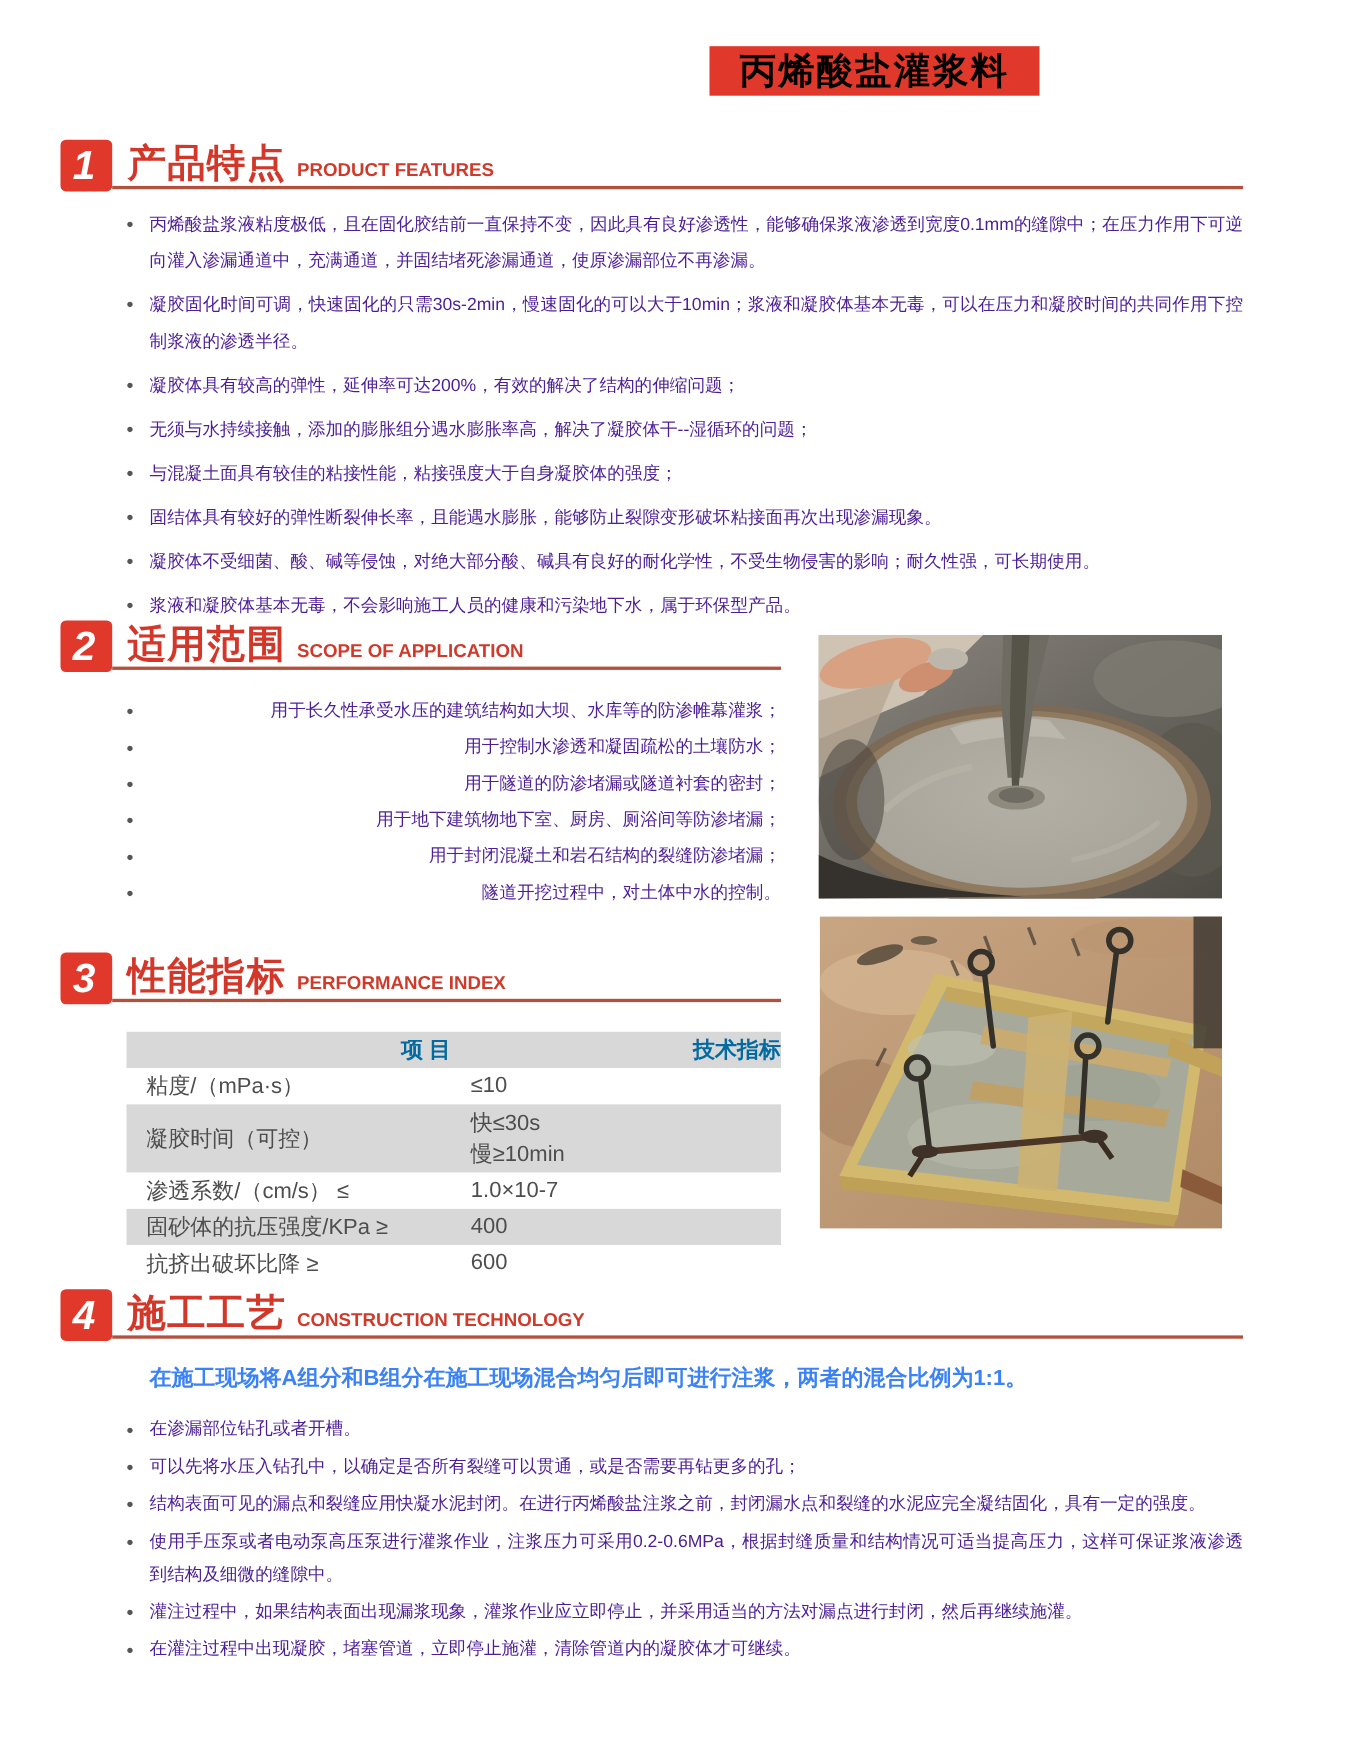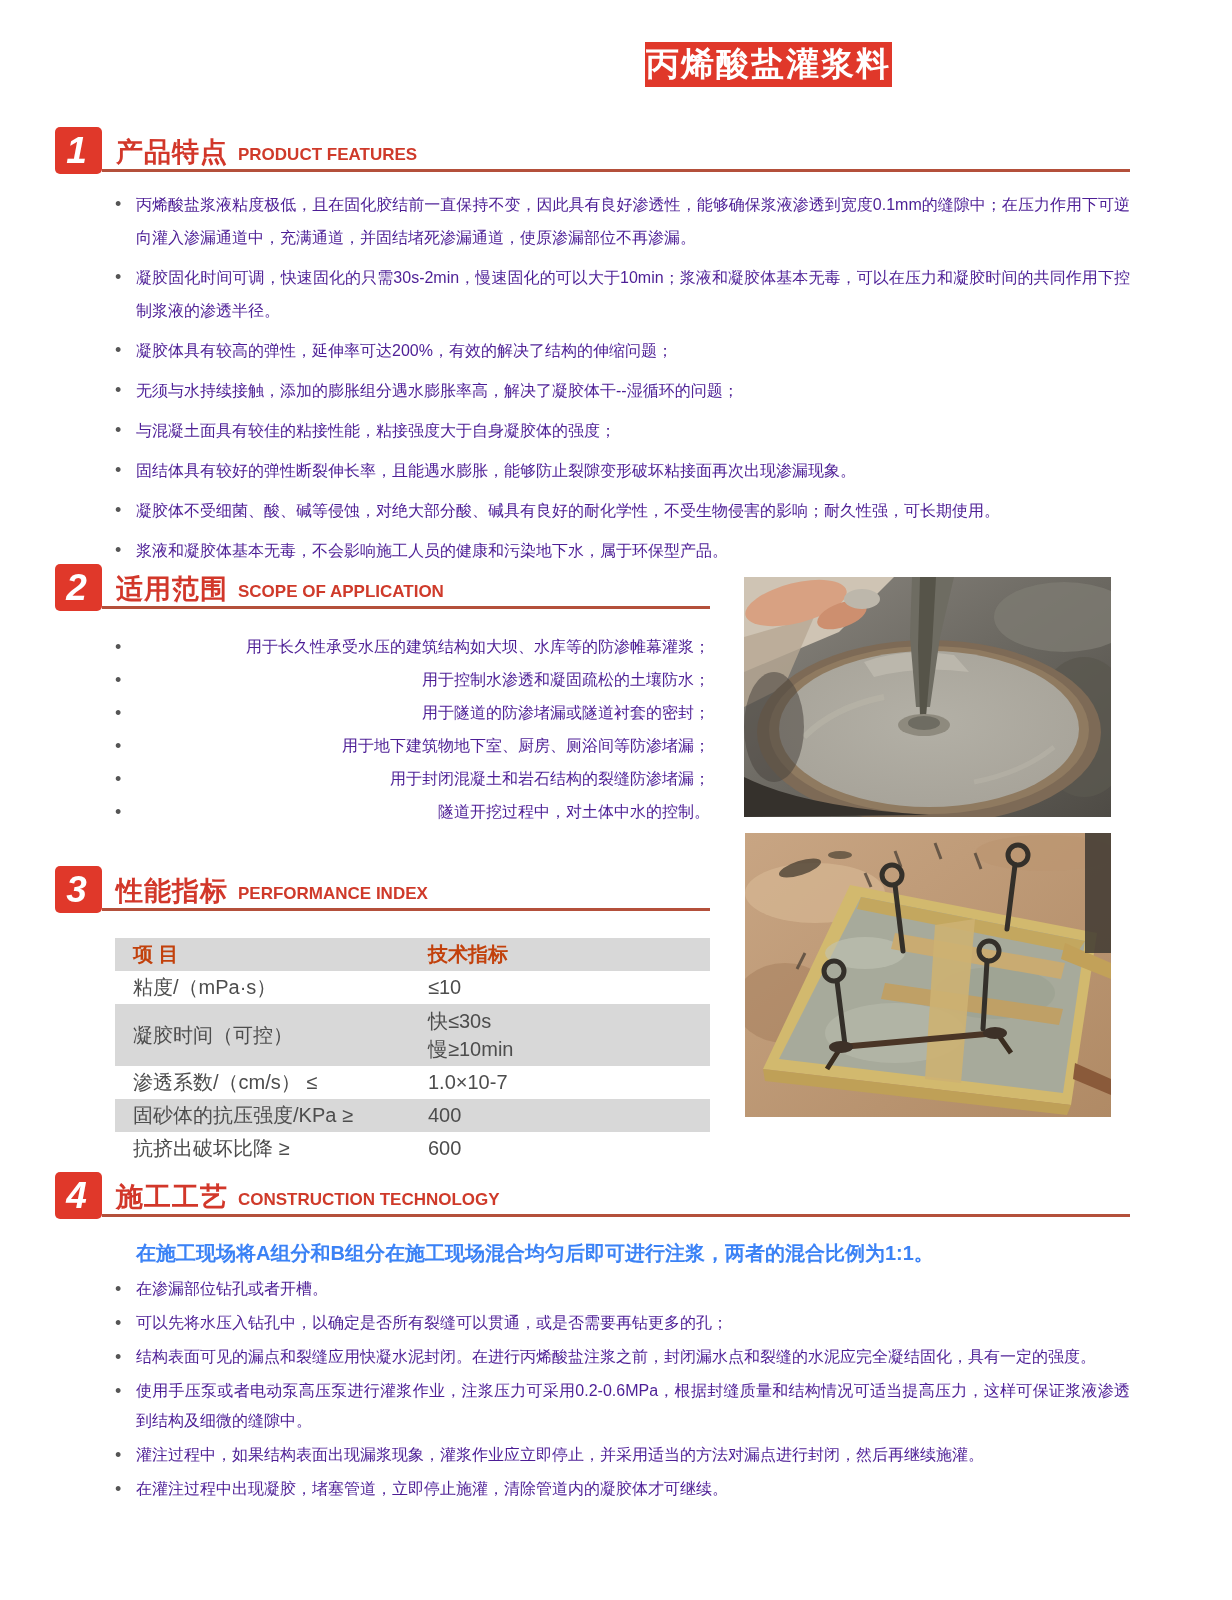--- a/index.html
+++ b/index.html
@@ -13,23 +13,23 @@
     width:1232px;
     height:1600px;
     background:#ffffff;
     overflow:hidden;
   }
 
   
   .banner {
     position:absolute;
     left:645px; top:42px;
-    width:247px; height:45px;
+    width:300px; height:45px;
     background:#e0382a;
-    color:#ffffff;
+    color:#000000;
     font-size:33px;
     font-weight:bold;
     letter-spacing:2px;
     display:flex;
     align-items:center;
     justify-content:center;
   }
 
   
   .section { position:absolute; left:55px; }
@@ -56,21 +56,21 @@
   }
   .titlewrap {
     flex:1 1 auto;
     display:flex;
     align-items:flex-end;
     border-bottom:3px solid #b4503b;
     padding:0 0 3px 14px;
     min-height:46px;
   }
   .cn-title {
-    font-size:27px;
+    font-size:35px;
     font-weight:bold;
     color:#d2372a;
     line-height:1;
     letter-spacing:1px;
     font-family:Liberation Serif, serif;
   }
   .en-title {
     font-size:17px;
     font-weight:bold;
     color:#cf3a2a;
@@ -94,21 +94,21 @@
   }
   ul.bullets li::before {
     content:"\2022";
     position:absolute;
     left:2px; top:0;
     color:#555555;
     font-size:18px;
   }
   .sec2 ul.bullets { margin-top:22px; }
   .sec2 ul.bullets li { margin-bottom:1px; line-height:32px; text-align:right; }
-  .sec4 ul.bullets { margin-top:7px; }
+  .sec4 ul.bullets { margin-top:18px; }
   .sec4 ul.bullets li { line-height:30px; margin-bottom:4px; }
 
   .sec4 .intro {
     margin:22px 0 0 81px;
     font-size:20px;
     font-weight:bold;
     color:#3b82f6;
     line-height:28px;
   }
 
@@ -117,21 +117,21 @@
     margin:27px 0 0 60px;
     border-collapse:collapse;
     width:595px;
     table-layout:fixed;
     font-size:20px;
     color:#4d4d4d;
   }
   table.perf td { padding:3px 0 3px 18px; vertical-align:middle; }
   table.perf tr.gray  { background:#d8d8d8; }
   table.perf tr.white { background:#ffffff; }
-  table.perf tr.head td { font-weight:bold; color:#c2410c; height:30px; }
+  table.perf tr.head td { font-weight:bold; color:#0369a1; height:30px;text-align:right; }
   table.perf tr.r1 td { height:30px; }
   table.perf tr.r2 td { height:62px; }
   table.perf tr.r3 td { height:30px; }
   table.perf tr.r4 td { height:29px; }
   table.perf tr.r5 td { height:32px; }
   .twoline div { line-height:28px; }
 
   
   .photo { position:absolute; overflow:hidden; }
   .photo1 { left:744px; top:577px; width:367px; height:240px; }

